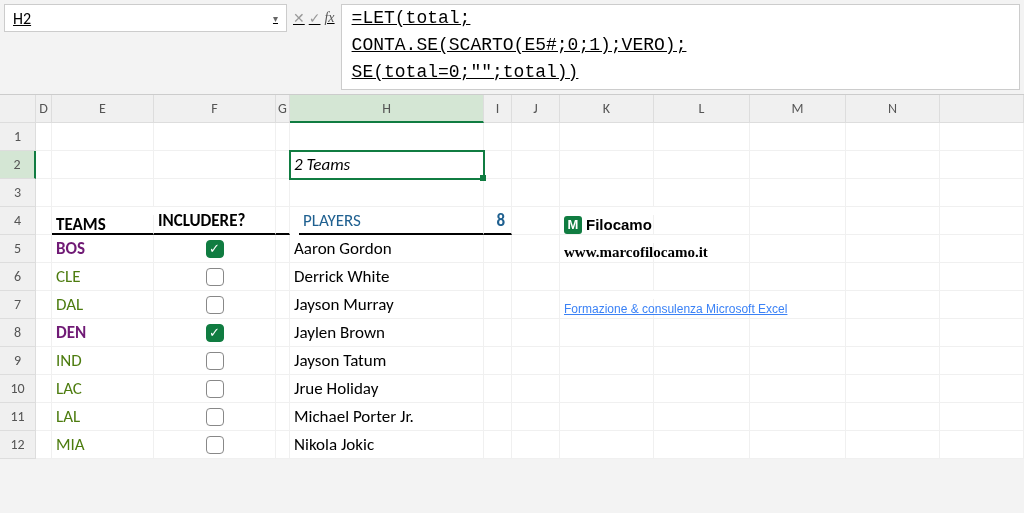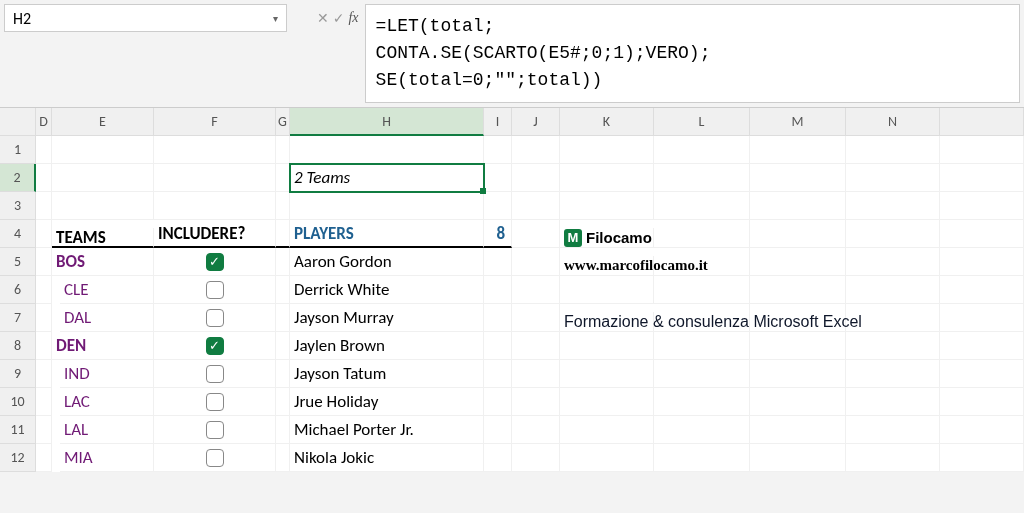--- a/index.html
+++ b/index.html
@@ -8,22 +8,23 @@
     font-family: Calibri, "Segoe UI", Arial, sans-serif;
     font-size: 15px;
     background: #f3f3f3;
     color: #000;
     overflow: hidden;
   }
   .formula-bar-area {
     display: flex;
     align-items: flex-start;
     padding: 4px;
-    gap: 24px;
+    gap: 0;
     background: #f3f3f3;
+    text-decoration: underline;
   }
   .name-box {
     width: 283px;
     height: 28px;
     background: #fff;
     border: 1px solid #ccc;
     display: flex;
     align-items: center;
     padding: 0 8px;
     font-size: 16px;
@@ -50,21 +51,21 @@
   }
   .fx-btns .fx {
     font-style: italic;
     color: #555;
     font-family: "Times New Roman", serif;
   }
   .formula-input {
     flex: 1;
     background: #fff;
     border: 1px solid #ccc;
-    padding: 8px 10px;
+    padding: 0 10px;
     font-family: Consolas, "Courier New", monospace;
     font-size: 18px;
     line-height: 1.5;
     white-space: pre-line;
     min-height: 86px;
   }
   .sheet {
     background: #fff;
     border-top: 1px solid #ccc;
   }
@@ -124,34 +125,35 @@
     bottom: -3px;
     width: 6px;
     height: 6px;
     background: #107c41;
   }
   .hdr-bold {
     font-weight: bold;
     border-bottom: 2px solid #000 !important;
   }
   .hdr-blue {
-    font-weight: bold;
+    font-weight: normal;
     color: #1f6090;
     border-bottom: 2px solid #000 !important;
+    margin-left: 9px;
   }
   .blue-right {
     text-align: right;
     justify-content: flex-end;
     color: #1f6090;
     font-weight: bold;
     border-bottom: 2px solid #000 !important;
     padding-right: 6px;
   }
   .team-active { color: #701a75; font-weight: bold; }
-  .team-inactive { color: #701a75; margin-left: 8px; }
+  .team-inactive { color: #4d7c0f; }
   .chk {
     justify-content: center;
   }
   .chk-box {
     width: 18px;
     height: 18px;
     border: 1.5px solid #888;
     border-radius: 4px;
     display: flex;
     align-items: center;
@@ -182,23 +184,24 @@
     border-radius: 3px;
     font-size: 13px;
   }
   .url-text {
     color: #000000;
     font-weight: bold;
     font-size: 15px;
     font-family: Liberation Serif, serif;
   }
   .tagline {
-    font-size: 16px;
-    color: #0f172a;
+    font-size: 12px;
+    color: #3b82f6;
     font-family: Arial, sans-serif;
+    text-decoration: underline;
   }
   .overflow { z-index: 1; margin-top: 8px; }
 </style>
 </head>
 <body>
 
 <div class="formula-bar-area">
   <div class="name-box">
     <span>H2</span>
     <span class="dropdown">▾</span>

